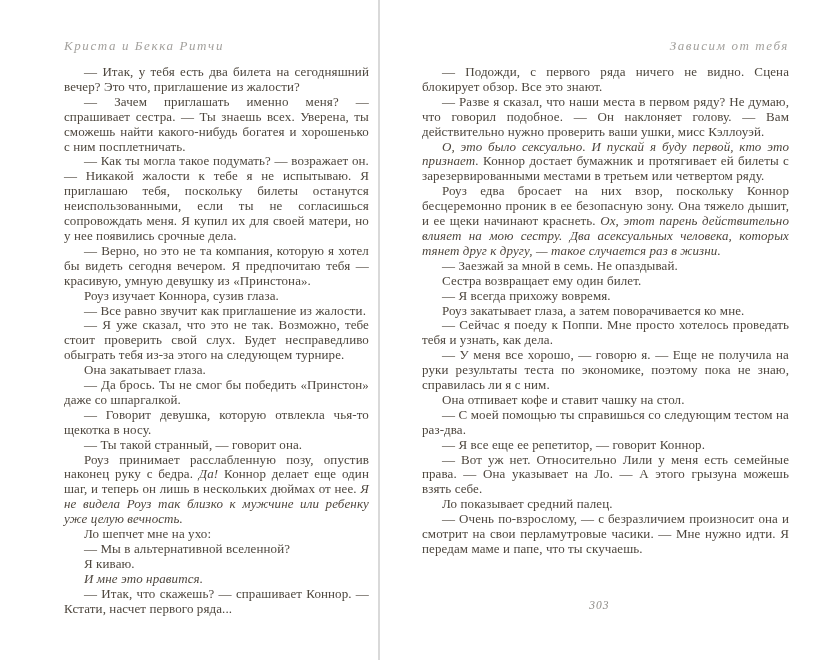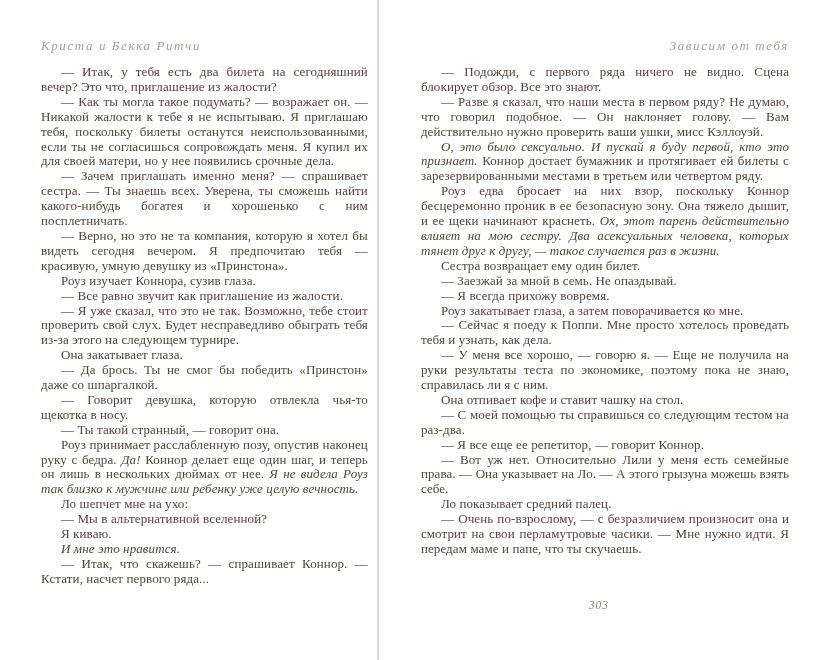--- a/index.html
+++ b/index.html
@@ -19,21 +19,21 @@
     height: 660px;
     background: #ffffff;
   }
   .page {
     position: relative;
     box-sizing: border-box;
     height: 660px;
   }
   .page.left {
     width: 407px;
-    padding: 38px 9px 0 41px;
+    padding: 38px 9px 0 64px;
     border-radius: 32px;
   }
   .gutter {
     width: 2px;
     height: 660px;
     background: #d9d9d9;
     flex: 0 0 2px;
   }
   .page.right {
     width: 474px;
@@ -80,22 +80,22 @@
 </style>
 </head>
 <body>
 
 <div class="spread">
 
   <section class="page left">
     <div class="running-header">Криста и Бекка Ритчи</div>
     <div class="page-text">
         <p><span>— Итак, у тебя есть два билета на сегодняшний вечер? Это что, приглашение из жалости?</span></p>
+        <p><span>— Зачем приглашать именно меня? — спрашивает сестра. — Ты знаешь всех. Уверена, ты сможешь найти какого-нибудь богатея и хорошенько с ним посплетничать.</span></p>
         <p><span>— Как ты могла такое подумать? — возражает он. — Никакой жалости к тебе я не испытываю. Я приглашаю тебя, поскольку билеты останутся неиспользованными, если ты не согласишься сопровождать меня. Я купил их для своей матери, но у нее появились срочные дела.</span></p>
-        <p><span>— Зачем приглашать именно меня? — спрашивает сестра. — Ты знаешь всех. Уверена, ты сможешь найти какого-нибудь богатея и хорошенько с ним посплетничать.</span></p>
         <p><span>— Верно, но это не та компания, которую я хотел бы видеть сегодня вечером. Я предпочитаю тебя — красивую, умную девушку из «Принстона».</span></p>
         <p><span>Роуз изучает Коннора, сузив глаза.</span></p>
         <p><span>— Все равно звучит как приглашение из жалости.</span></p>
         <p><span>— Я уже сказал, что это не так. Возможно, тебе стоит проверить свой слух. Будет несправедливо обыграть тебя из-за этого на следующем турнире.</span></p>
         <p><span>Она закатывает глаза.</span></p>
         <p><span>— Да брось. Ты не смог бы победить «Принстон» даже со шпаргалкой.</span></p>
         <p><span>— Говорит девушка, которую отвлекла чья-то щекотка в носу.</span></p>
         <p><span>— Ты такой странный, — говорит она.</span></p>
         <p><span>Роуз принимает расслабленную позу, опустив наконец руку с бедра. </span><em>Да!</em><span> Коннор делает еще один шаг, и теперь он лишь в нескольких дюймах от нее. </span><em>Я не видела Роуз так близко к мужчине или ребенку уже целую вечность.</em></p>
         <p><span>Ло шепчет мне на ухо:</span></p>
@@ -108,22 +108,22 @@
 
   <div class="gutter"></div>
 
   <section class="page right">
     <div class="running-header">Зависим от тебя</div>
     <div class="page-text">
         <p><span>— Подожди, с первого ряда ничего не видно. Сцена блокирует обзор. Все это знают.</span></p>
         <p><span>— Разве я сказал, что наши места в первом ряду? Не думаю, что говорил подобное. — Он наклоняет голову. — Вам действительно нужно проверить ваши ушки, мисс Кэллоуэй.</span></p>
         <p><em>О, это было сексуально. И пускай я буду первой, кто это признает.</em><span> Коннор достает бумажник и протягивает ей билеты с зарезервированными местами в третьем или четвертом ряду.</span></p>
         <p><span>Роуз едва бросает на них взор, поскольку Коннор бесцеремонно проник в ее безопасную зону. Она тяжело дышит, и ее щеки начинают краснеть. </span><em>Ох, этот парень действительно влияет на мою сестру. Два асексуальных человека, которых тянет друг к другу, — такое случается раз в жизни.</em></p>
+        <p><span>— Заезжай за мной в семь. Не опаздывай.</span></p>
         <p><span>Сестра возвращает ему один билет.</span></p>
-        <p><span>— Заезжай за мной в семь. Не опаздывай.</span></p>
         <p><span>— Я всегда прихожу вовремя.</span></p>
         <p><span>Роуз закатывает глаза, а затем поворачивается ко мне.</span></p>
         <p><span>— Сейчас я поеду к Поппи. Мне просто хотелось проведать тебя и узнать, как дела.</span></p>
         <p><span>— У меня все хорошо, — говорю я. — Еще не получила на руки результаты теста по экономике, поэтому пока не знаю, справилась ли я с ним.</span></p>
         <p><span>Она отпивает кофе и ставит чашку на стол.</span></p>
         <p><span>— С моей помощью ты справишься со следующим тестом на раз-два.</span></p>
         <p><span>— Я все еще ее репетитор, — говорит Коннор.</span></p>
         <p><span>— Вот уж нет. Относительно Лили у меня есть семейные права. — Она указывает на Ло. — А этого грызуна можешь взять себе.</span></p>
         <p><span>Ло показывает средний палец.</span></p>
         <p><span>— Очень по-взрослому, — с безразличием произносит она и смотрит на свои перламутровые часики. — Мне нужно идти. Я передам маме и папе, что ты скучаешь.</span></p>

